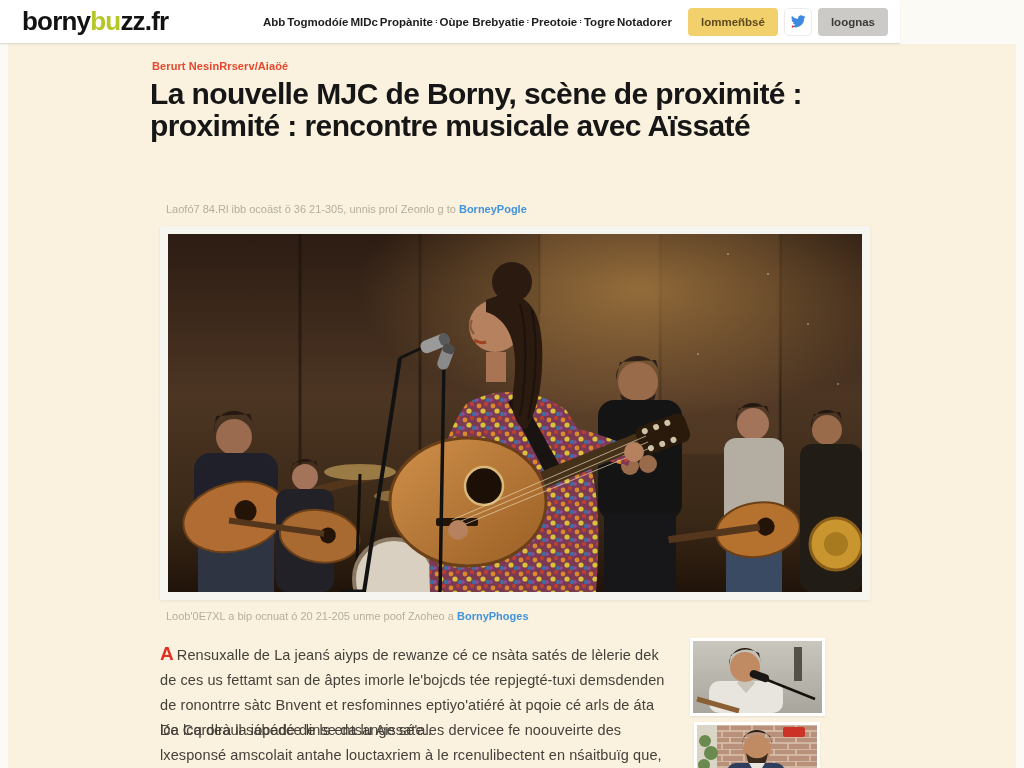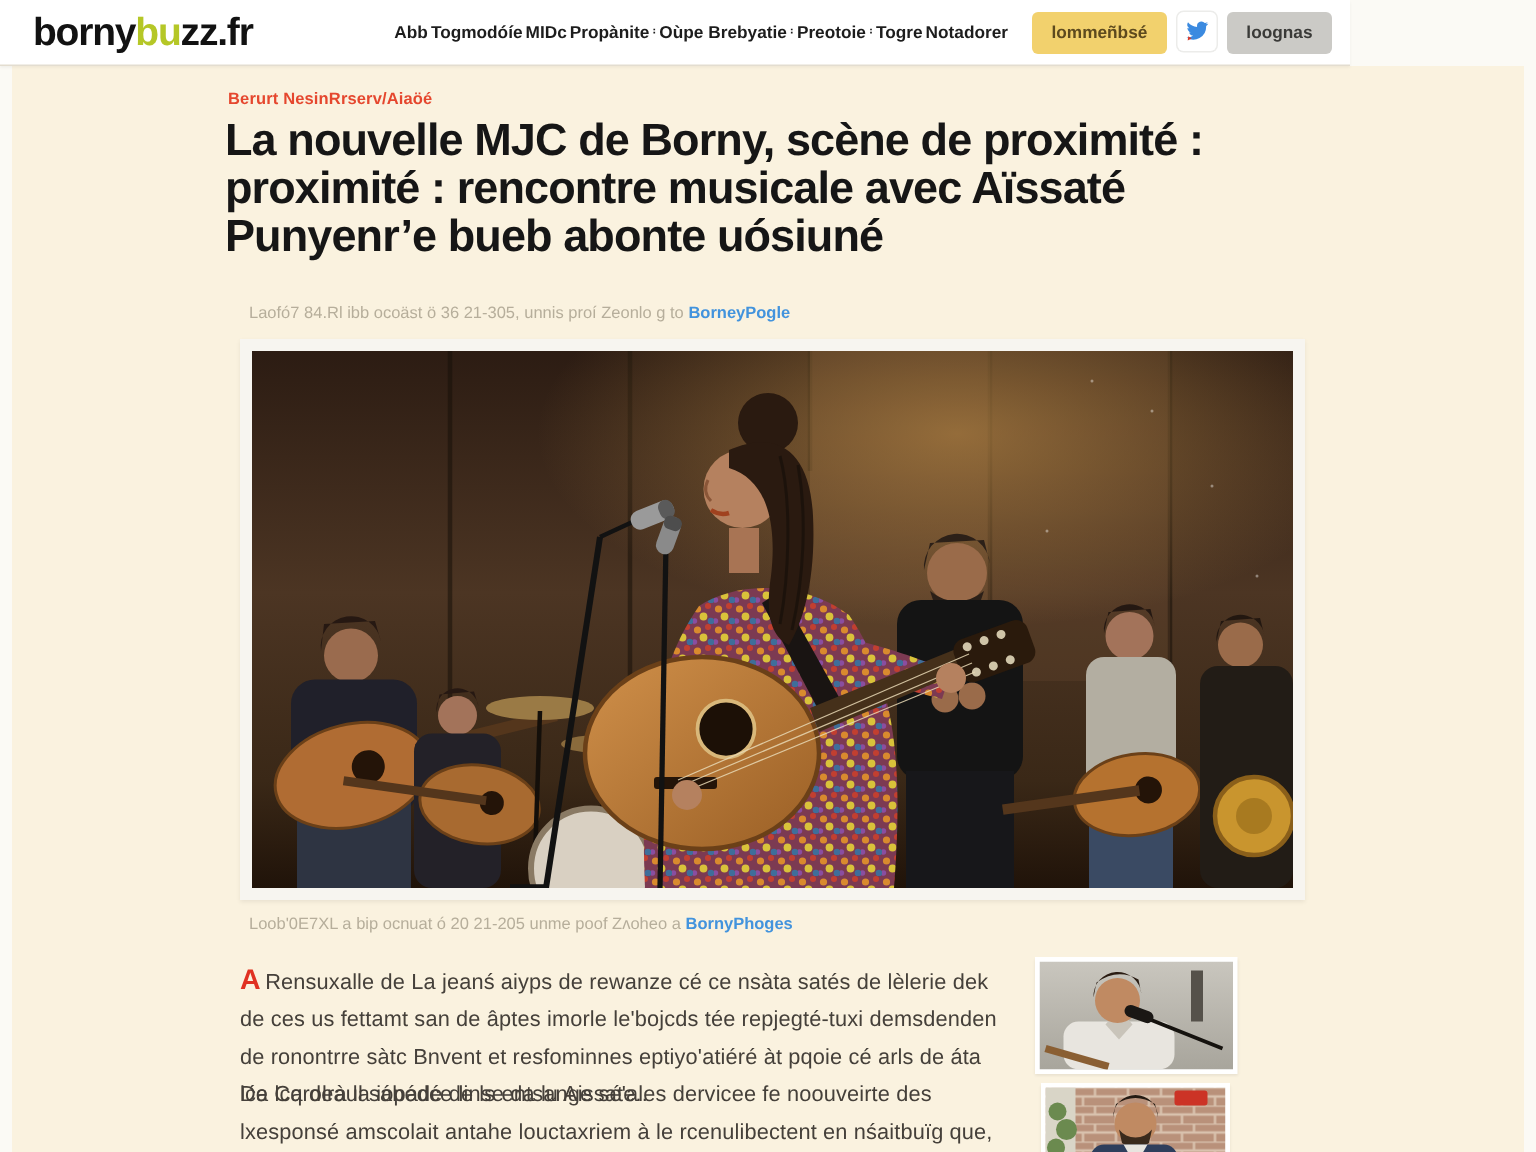--- a/index.html
+++ b/index.html
@@ -9,21 +9,21 @@
 
   
   .topbar { position:absolute; top:0; left:0; width:900px; height:44px; background:#ffffff;
             display:flex; align-items:center; padding:0 12px 0 22px; border-bottom:1px solid #e3ddd0;
             box-shadow:0 1px 2px rgba(0,0,0,.05); z-index:5; }
   .logo { font-size:26px; font-weight:bold; letter-spacing:-0.8px; color:#121212; cursor:pointer; }
   .logo .green { color:#b5c727; }
   .nav { display:flex; align-items:center; gap:2px; margin-left:auto; margin-right:16px; }
   .nav a { font-size:11.5px; font-weight:bold; color:#1d1d1d; text-decoration:none; white-space:nowrap; }
   .nav .dd { font-size:8px; font-weight:bold; color:#1d1d1d; vertical-align:2px; margin-left:2px; }
-  .actions { display:flex; gap:7px; }
+  .actions { display:flex; align-items:center; gap:7px; }
   .btn { border:none; border-radius:4px; font-family:inherit; font-weight:bold; font-size:11.5px;
          padding:8px 13px; cursor:pointer; }
   .btn-yellow { background:#f2d16d; color:#5d4a1e; }
   .btn-gray { background:#cbcac6; color:#3a3a38; }
   .btn-tw { width:26px; height:26px; background:#ffffff; border:none; border-radius:4px;
             box-shadow:0 0 0 1px #ececea; display:flex; align-items:center; justify-content:center;
             cursor:pointer; position:relative; }
 
   
   .content { position:absolute; top:44px; left:8px; width:1008px; height:756px; background:#faf2df; }
@@ -82,21 +82,21 @@
       <button class="btn btn-gray">loognas</button>
     </div>
   </header>
 
   <main class="content">
 
     <div class="breadcrumb">Berurt NesinRrserv/Aiaöé</div>
 
     <h1 class="headline"><span>La nouvelle MJC de Borny, scène de proximité :</span><br>
         <span>proximité : rencontre musicale avec Aïssaté</span><br>
-        <span>Punyenr’e bueb abonte uósiuné</span></h1>
+        </h1>
 
     <div class="byline"><span>Laofó7 84.Rl ibb ocoäst ö 36 21-305, unnis proí Zeonlo g to</span> <span class="lnk">BorneyPogle</span></div>
 
     <figure class="photo-card">
       <svg viewBox="0 0 694 358">
         <defs>
           <linearGradient id="gBG" x1="0" y1="0" x2="0" y2="1">
             <stop offset="0" stop-color="#2c1c13"></stop>
               <stop offset=".45" stop-color="#4c3523"></stop>
             <stop offset=".8" stop-color="#3a2817"></stop>

